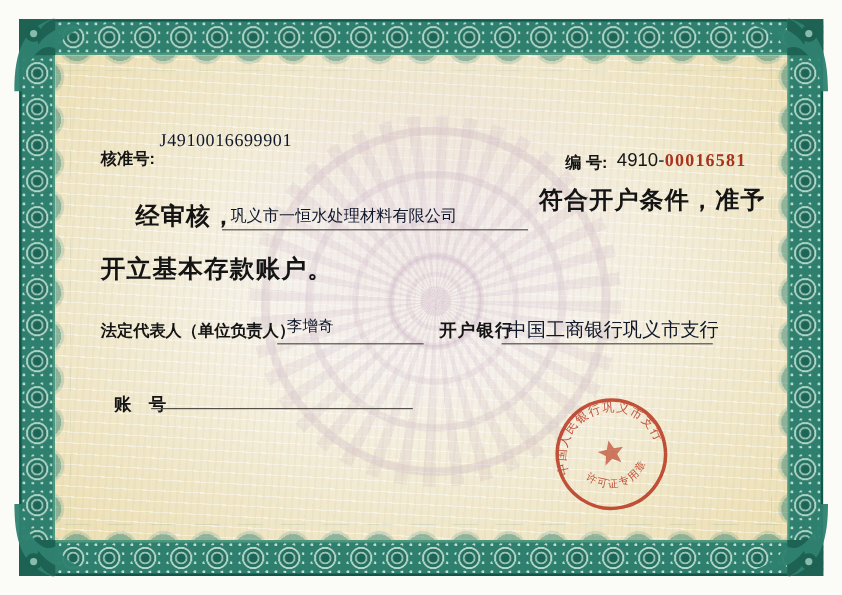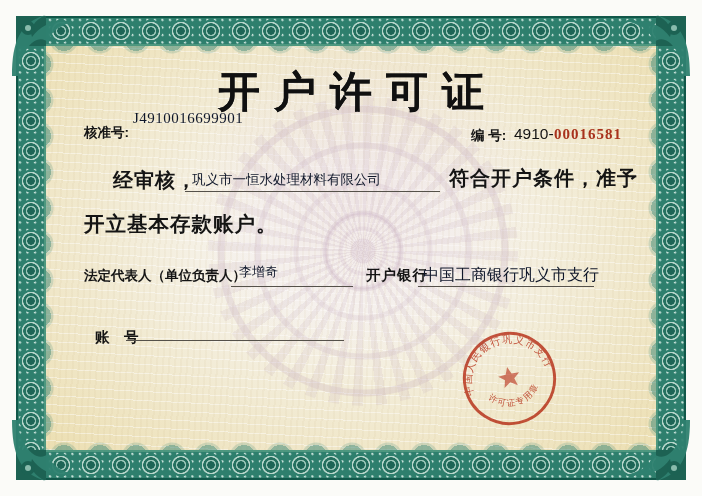--- a/index.html
+++ b/index.html
@@ -100,33 +100,32 @@
   </svg>
   <svg class="flourish" style="right:8px;bottom:8px;transform:scale(-1,-1);" viewBox="0 0 72 72">
     <path d="M4,68 C4,34 12,14 38,7 C26,12 21,21 24,29 C33,16 48,11 64,14 C48,19 41,26 41,35 C34,28 25,31 18,42 C12,51 10,59 10,68 Z" fill="#2f8170"></path>
     <circle cx="20" cy="20" r="7" fill="#1c6354"></circle>
       <circle cx="20" cy="20" r="3" fill="#8fc0b1"></circle>
   </svg>
 
   <div class="rosette"></div>
   <div class="rosette-core"></div>
 
-  <div class="t title">开户许可证</div>
 
   <div class="t val" style="left:133px;top:110px;font-size:15px;letter-spacing:.5px;">J4910016699901</div>
   <div class="t lbl" style="left:84px;top:124px;text-align:right;">核准号:</div>
 
   <div class="t lbl" style="left:471px;top:127px;">编 号:</div>
   <div class="t" style="left:514px;top:125px;font-size:15.5px;">4910-</div>
   <div class="t red-num" style="left:554px;top:126px;font-size:15px;">00016581</div>
 
   <div class="t big" style="left:113px;top:167px;">经审核，</div>
   <div class="t val" style="left:192px;top:171px;font-size:13.5px;">巩义市一恒水处理材料有限公司</div>
   <div class="uline" style="left:185px;top:191px;width:255px;"></div>
-  <div class="t big" style="left:449px;top:165px;">符合开户条件，准予</div>
+  <div class="t big" style="left:449px;top:153px;">符合开户条件，准予</div>
 
   <div class="t lbl" style="left:84px;top:267px;">法定代表人（单位负责人）</div>
 
   <div class="t big" style="left:84px;top:210px;font-size:20.5px;">开立基本存款账户。</div>
   <div class="t val" style="left:239px;top:263px;font-size:13px;">李增奇</div>
   <div class="uline" style="left:231px;top:286px;width:122px;"></div>
   <div class="t lbl" style="left:366px;top:266px;font-size:14.5px;letter-spacing:1px;">开户银行</div>
   <div class="t val" style="left:423px;top:265px;font-size:16px;">中国工商银行巩义市支行</div>
   <div class="uline" style="left:418px;top:286px;width:176px;"></div>
 

